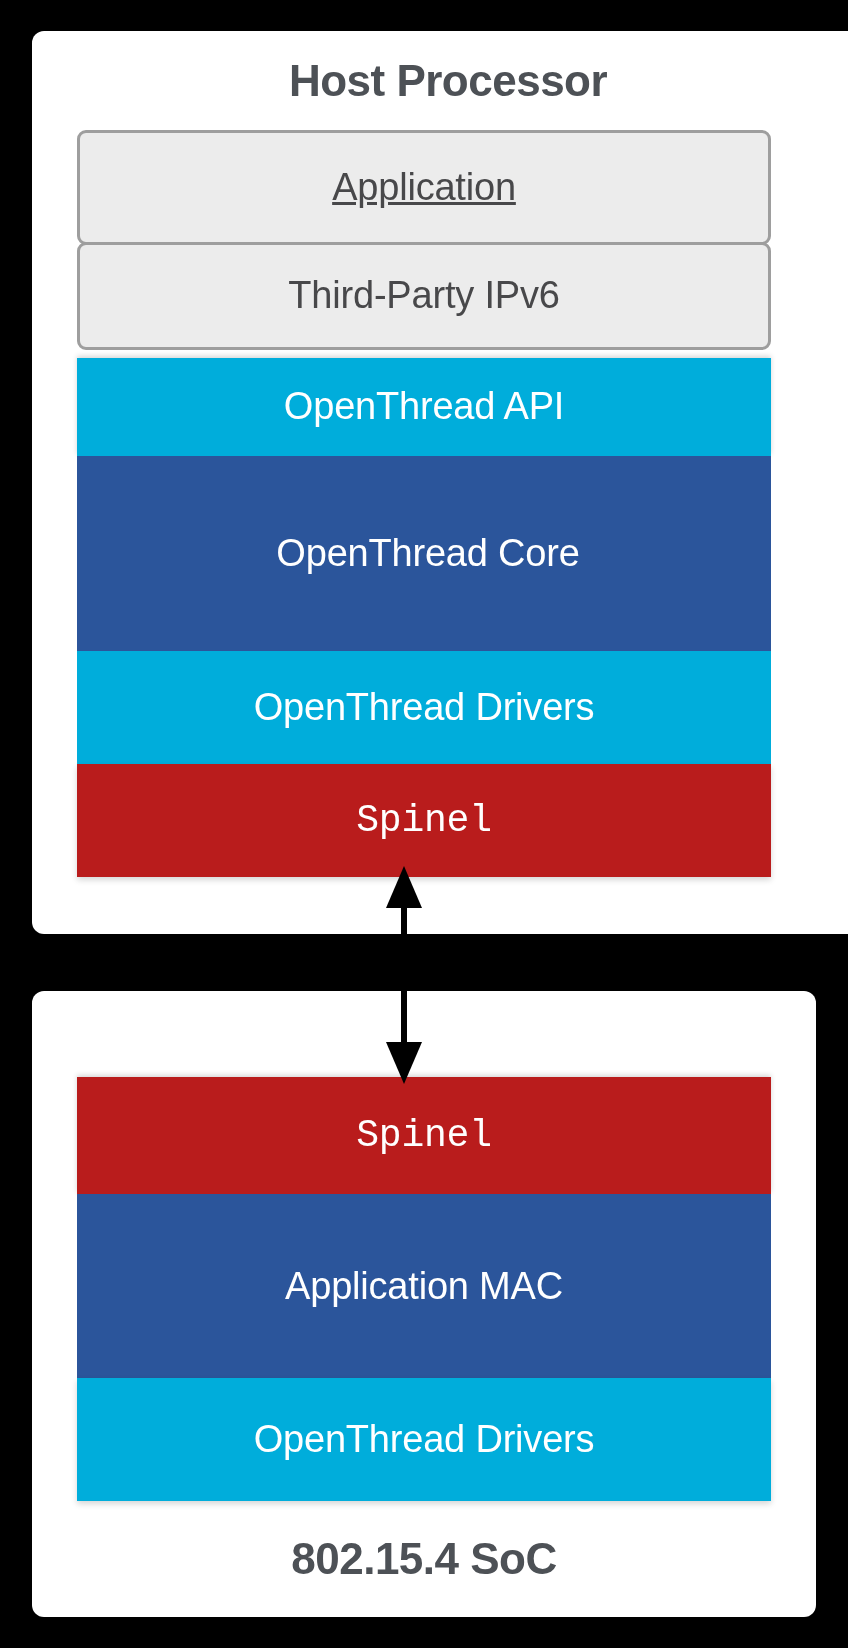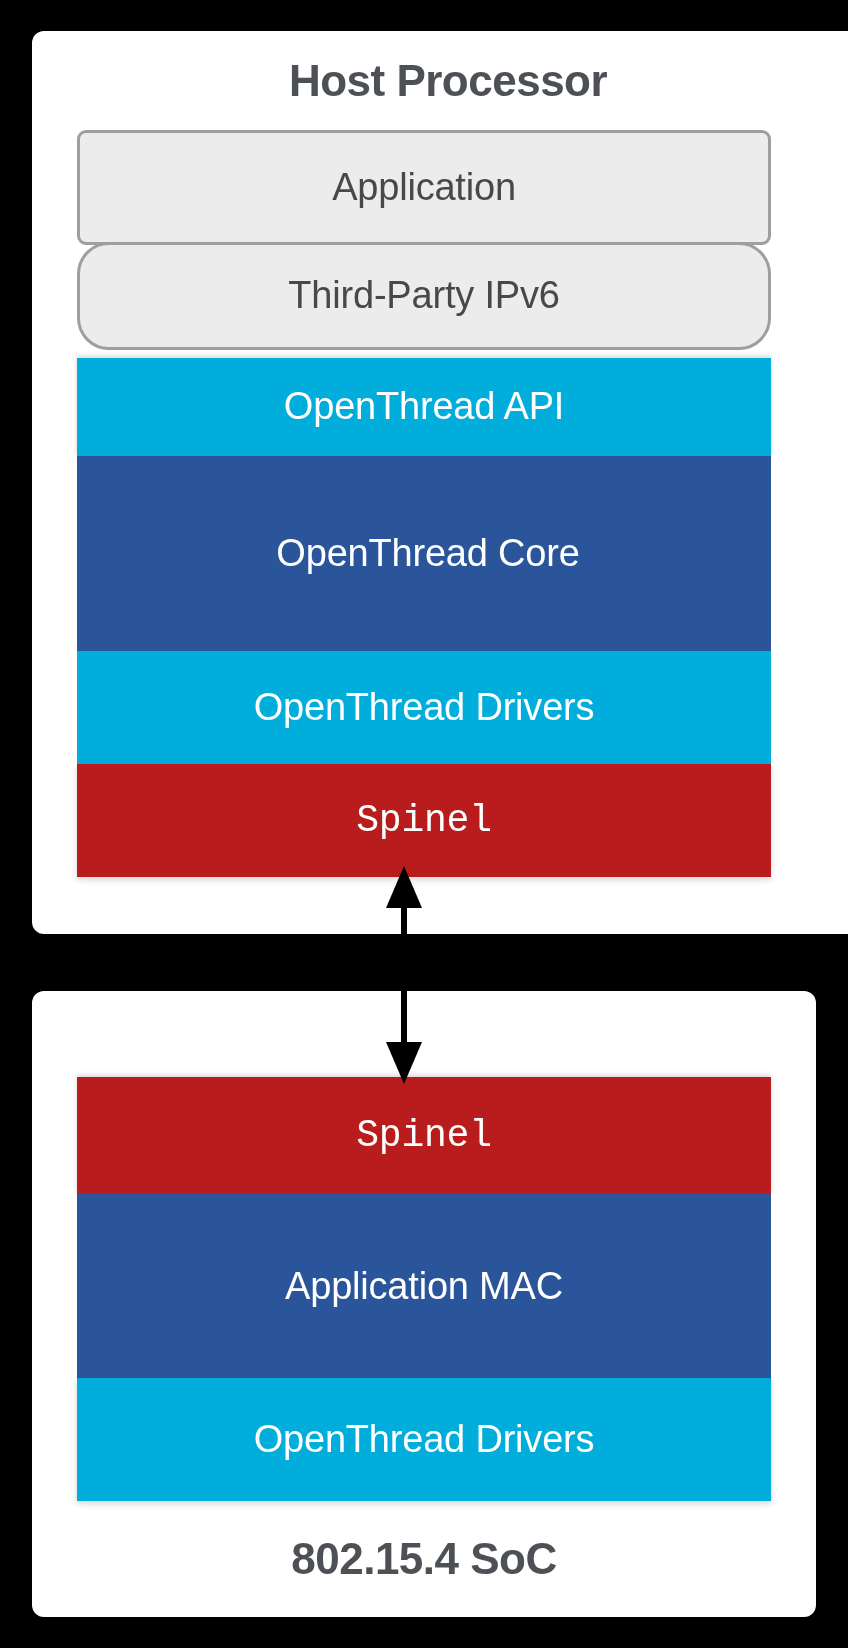--- a/index.html
+++ b/index.html
@@ -115,22 +115,22 @@
 </style>
 </head>
 <body>
 
 <div id="diagram">
 
   <div class="card" id="card-host">
     <div class="card-title" id="host-title">Host Processor</div>
 
     <div class="stack" id="host-stack">
-      <div class="band boxed first" style="height: 15.5%;">Application</div>
-      <div class="band boxed" style="height: 14.5%; border-radius: 32px;">Third-Party IPv6</div>
+      <div class="band boxed first" style="height: 15.5%; text-decoration: underline;">Application</div>
+      <div class="band boxed" style="height: 14.5%;">Third-Party IPv6</div>
       <div class="band cyan shadow-top" style="height: 13.3%;">OpenThread API</div>
       <div class="band blue" style="height: 26.2%; padding-left: 8px;">OpenThread Core</div>
       <div class="band cyan" style="height: 15.3%;">OpenThread Drivers</div>
       <div class="band red shadow-bot" style="height: 15.2%;">Spinel</div>
     </div>
   </div>
 
   <div class="card" id="card-soc">
     <div class="stack" id="soc-stack">
       <div class="band red shadow-top" style="height: 27.7%;">Spinel</div>

